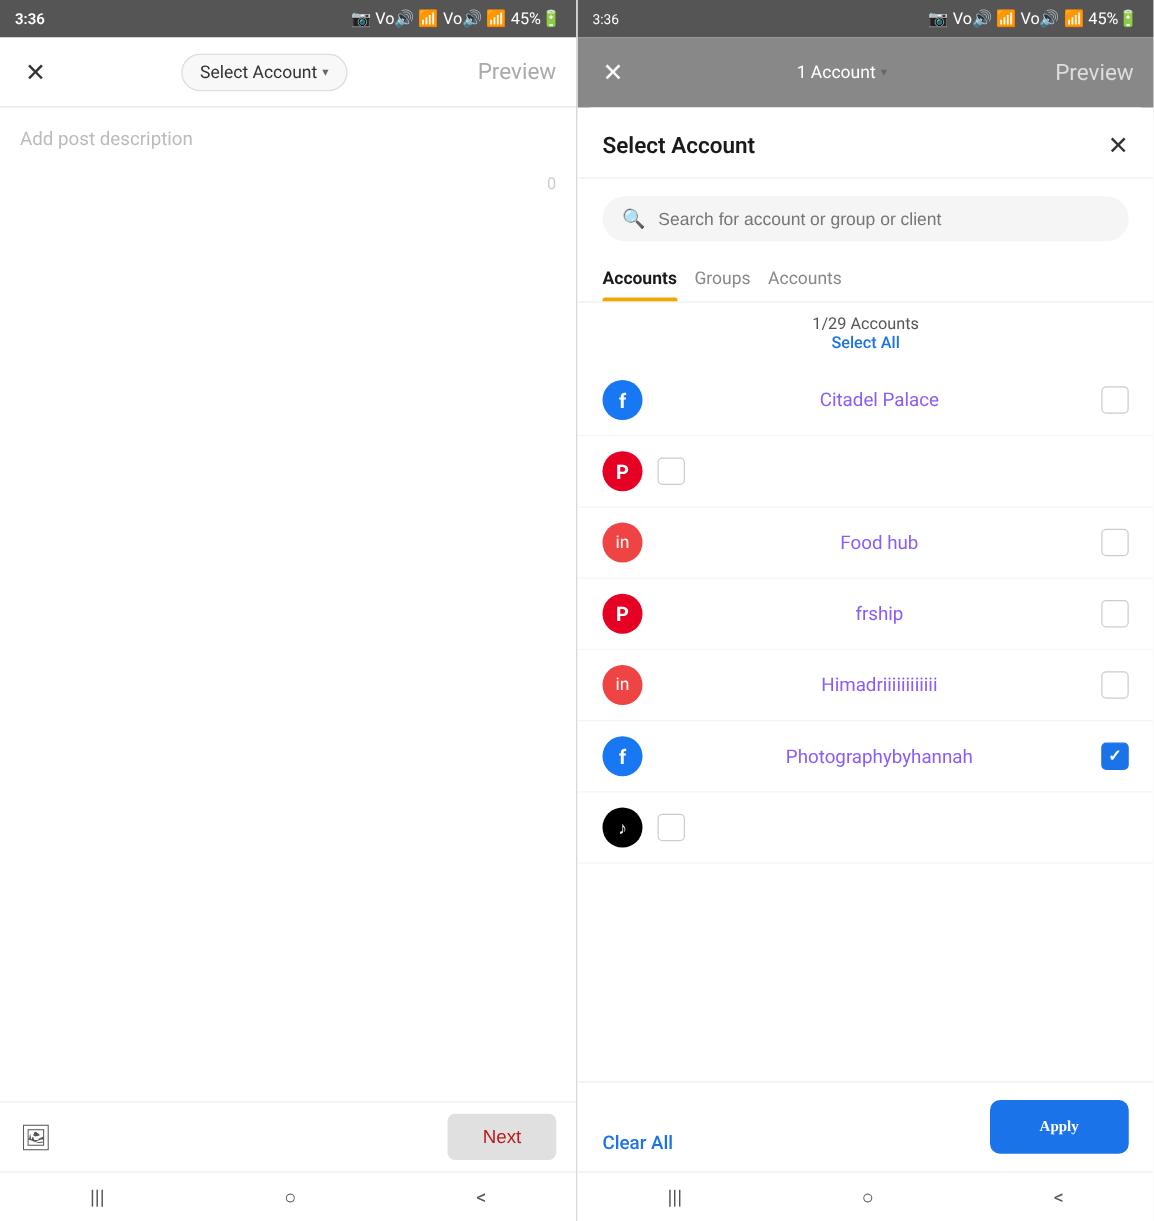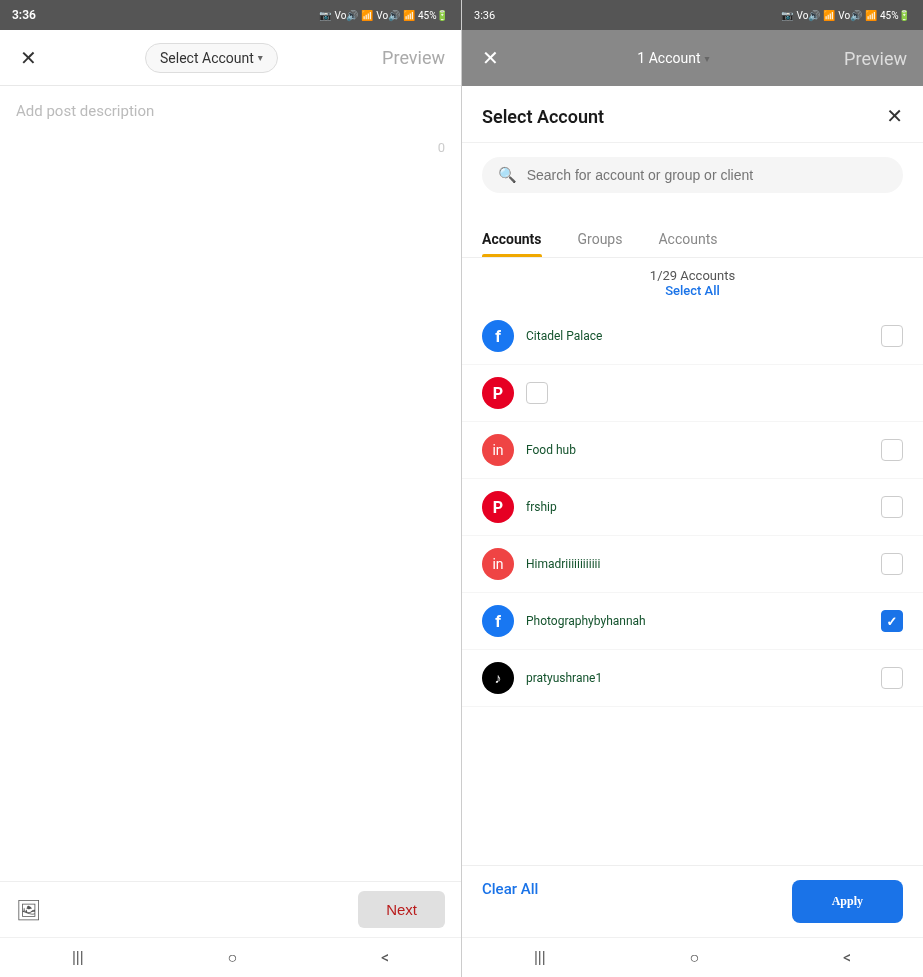--- a/index.html
+++ b/index.html
@@ -46,21 +46,21 @@
       height: 30px;
     }
     .status-bar .time {
       font-weight: 600;
       font-size: 12px;
     }
     .status-icons {
       display: flex;
       align-items: center;
       gap: 3px;
-      font-size: 10px;
+      font-size: 13px;
     }
 
     
     .top-nav {
       display: flex;
       align-items: center;
       justify-content: space-between;
       padding: 10px 16px;
       border-bottom: 1px solid #e8e8e8;
       height: 56px;
@@ -196,22 +196,21 @@
       color: #333;
       flex: 1;
       outline: none;
     }
 
     
     .tabs-row {
       display: flex;
       padding: 0 20px;
       border-bottom: 1px solid #eee;
-      gap: 36px;
-      margin-top: 16px;
+      gap: 14px;
     }
     .tab-item {
       padding: 8px 0 10px;
       font-size: 14px;
       color: #888;
       cursor: pointer;
       position: relative;
     }
     .tab-item.active {
       color: #1a1a1a;
@@ -285,22 +284,23 @@
       font-size: 14px;
       font-weight: 400;
     }
     .tiktok-icon {
       background: #000;
       color: #fff;
       font-size: 14px;
     }
     .account-name {
       flex: 1;
-      font-size: 12px;
-      color: #14532d;
+      font-size: 15px;
+      color: #8b5cf6;
+      text-align: center;
     }
     .checkbox {
       width: 22px;
       height: 22px;
       border: 1.5px solid #ccc;
       border-radius: 4px;
       display: flex;
       align-items: center;
       justify-content: center;
       flex-shrink: 0;
@@ -312,21 +312,21 @@
     .checkbox.checked::after {
       content: '✓';
       color: #fff;
       font-size: 13px;
       font-weight: 700;
     }
 
     
     .modal-footer {
       display: flex;
-      align-items: flex-start;
+      align-items: flex-end;
       justify-content: space-between;
       padding: 14px 20px;
       border-top: 1px solid #eee;
     }
     .clear-all-btn {
       font-size: 15px;
       color: #1a73e8;
       cursor: pointer;
       font-weight: 500;
     }
@@ -487,21 +487,20 @@
       <span class="account-name">Himadriiiiiiiiiiii</span>
       <div class="checkbox "></div>
     </div>
         <div class="account-item">
       <div class="account-icon fb-icon">f</div>
       <span class="account-name">Photographybyhannah</span>
       <div class="checkbox checked"></div>
     </div>
         <div class="account-item">
       <div class="account-icon tiktok-icon">♪</div>
-      <span class="account-name">pratyushrane1</span>
       <div class="checkbox "></div>
     </div>
       </div>
 
     <div class="modal-footer">
       <span class="clear-all-btn">Clear All</span>
       <button class="apply-btn">Apply</button>
     </div>
   </div>
 

